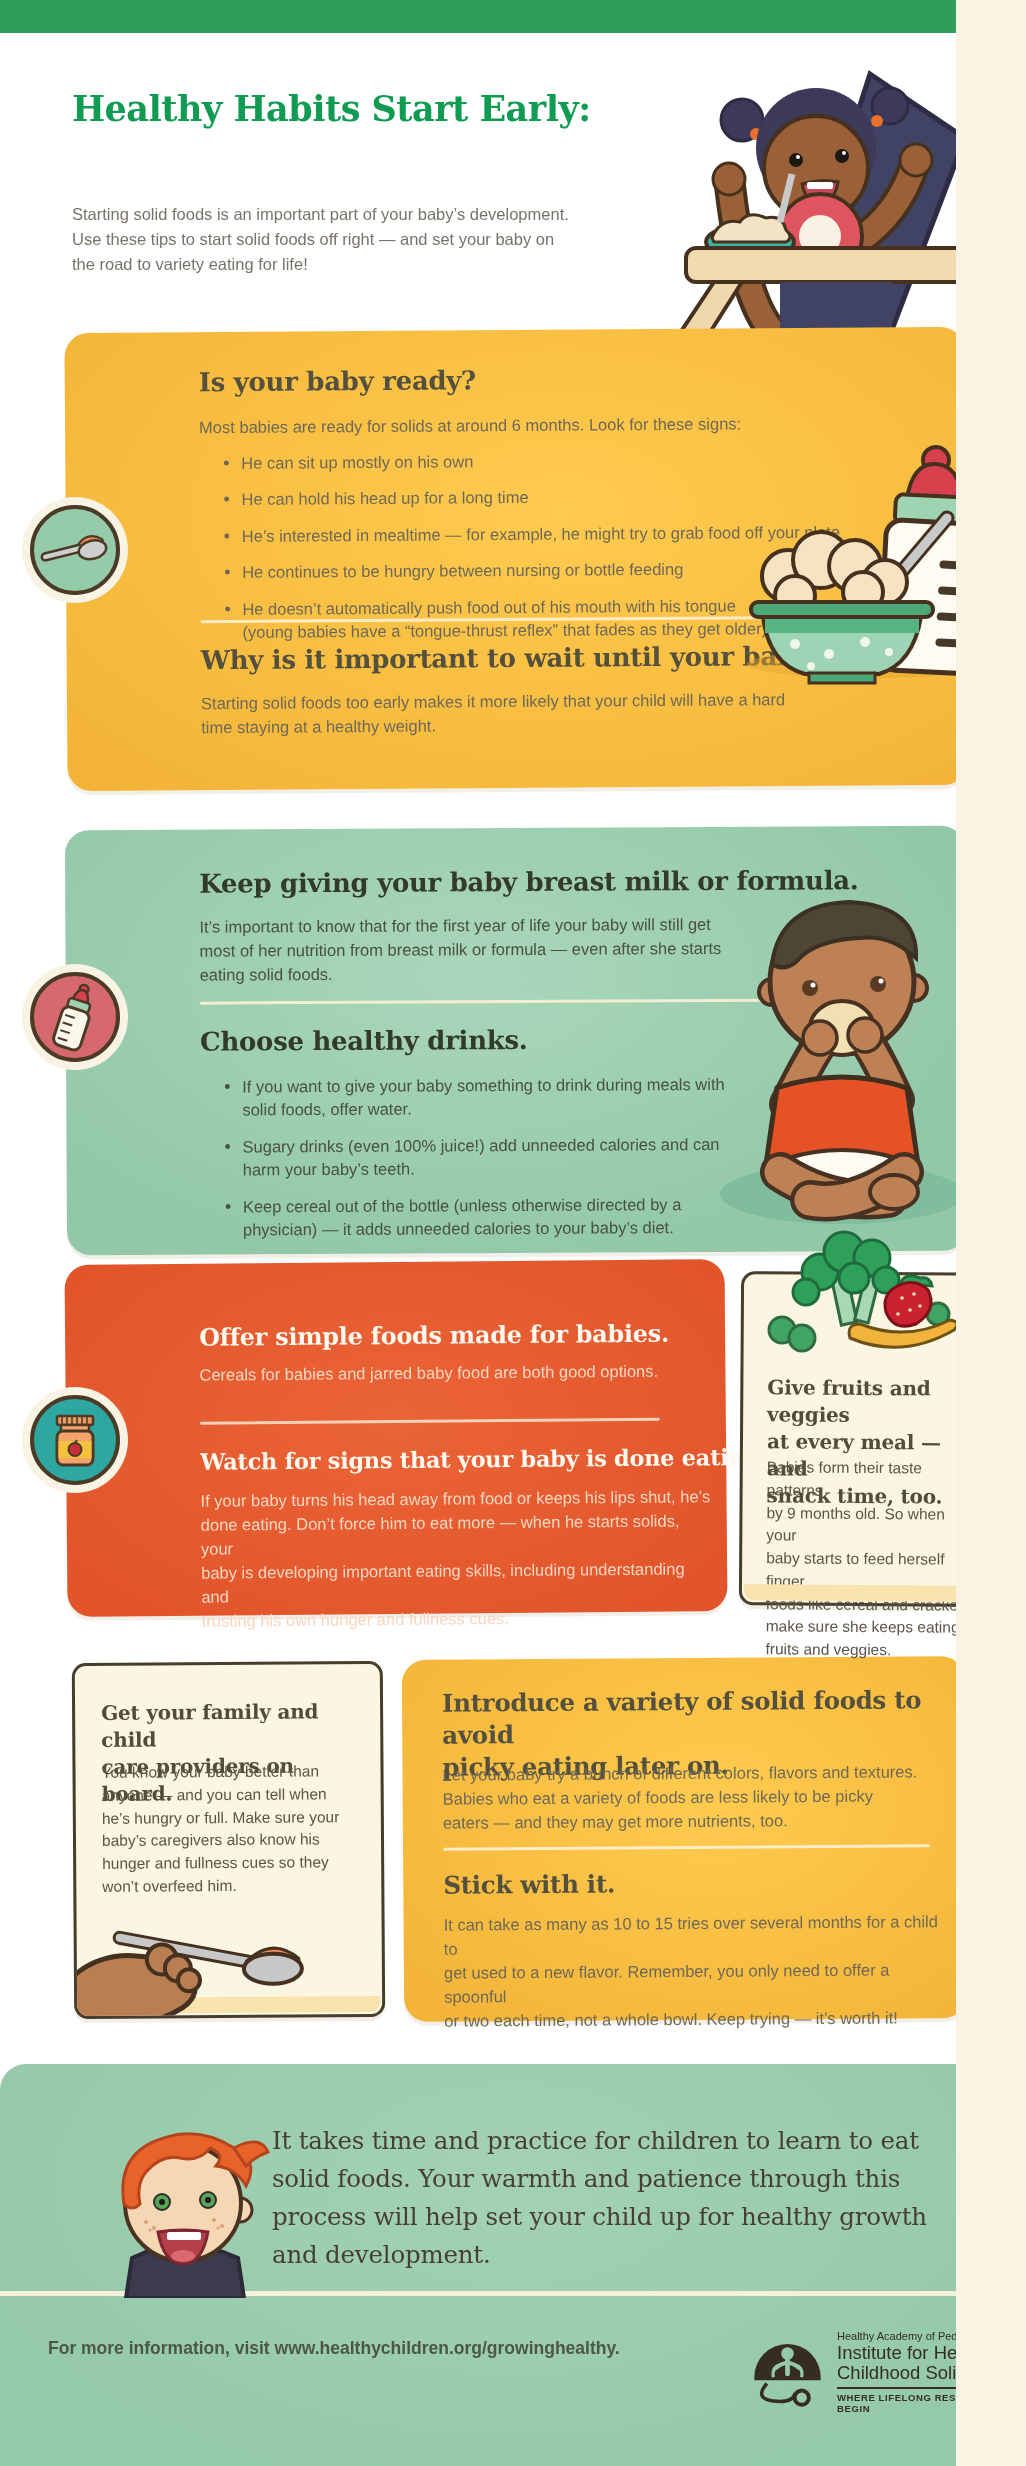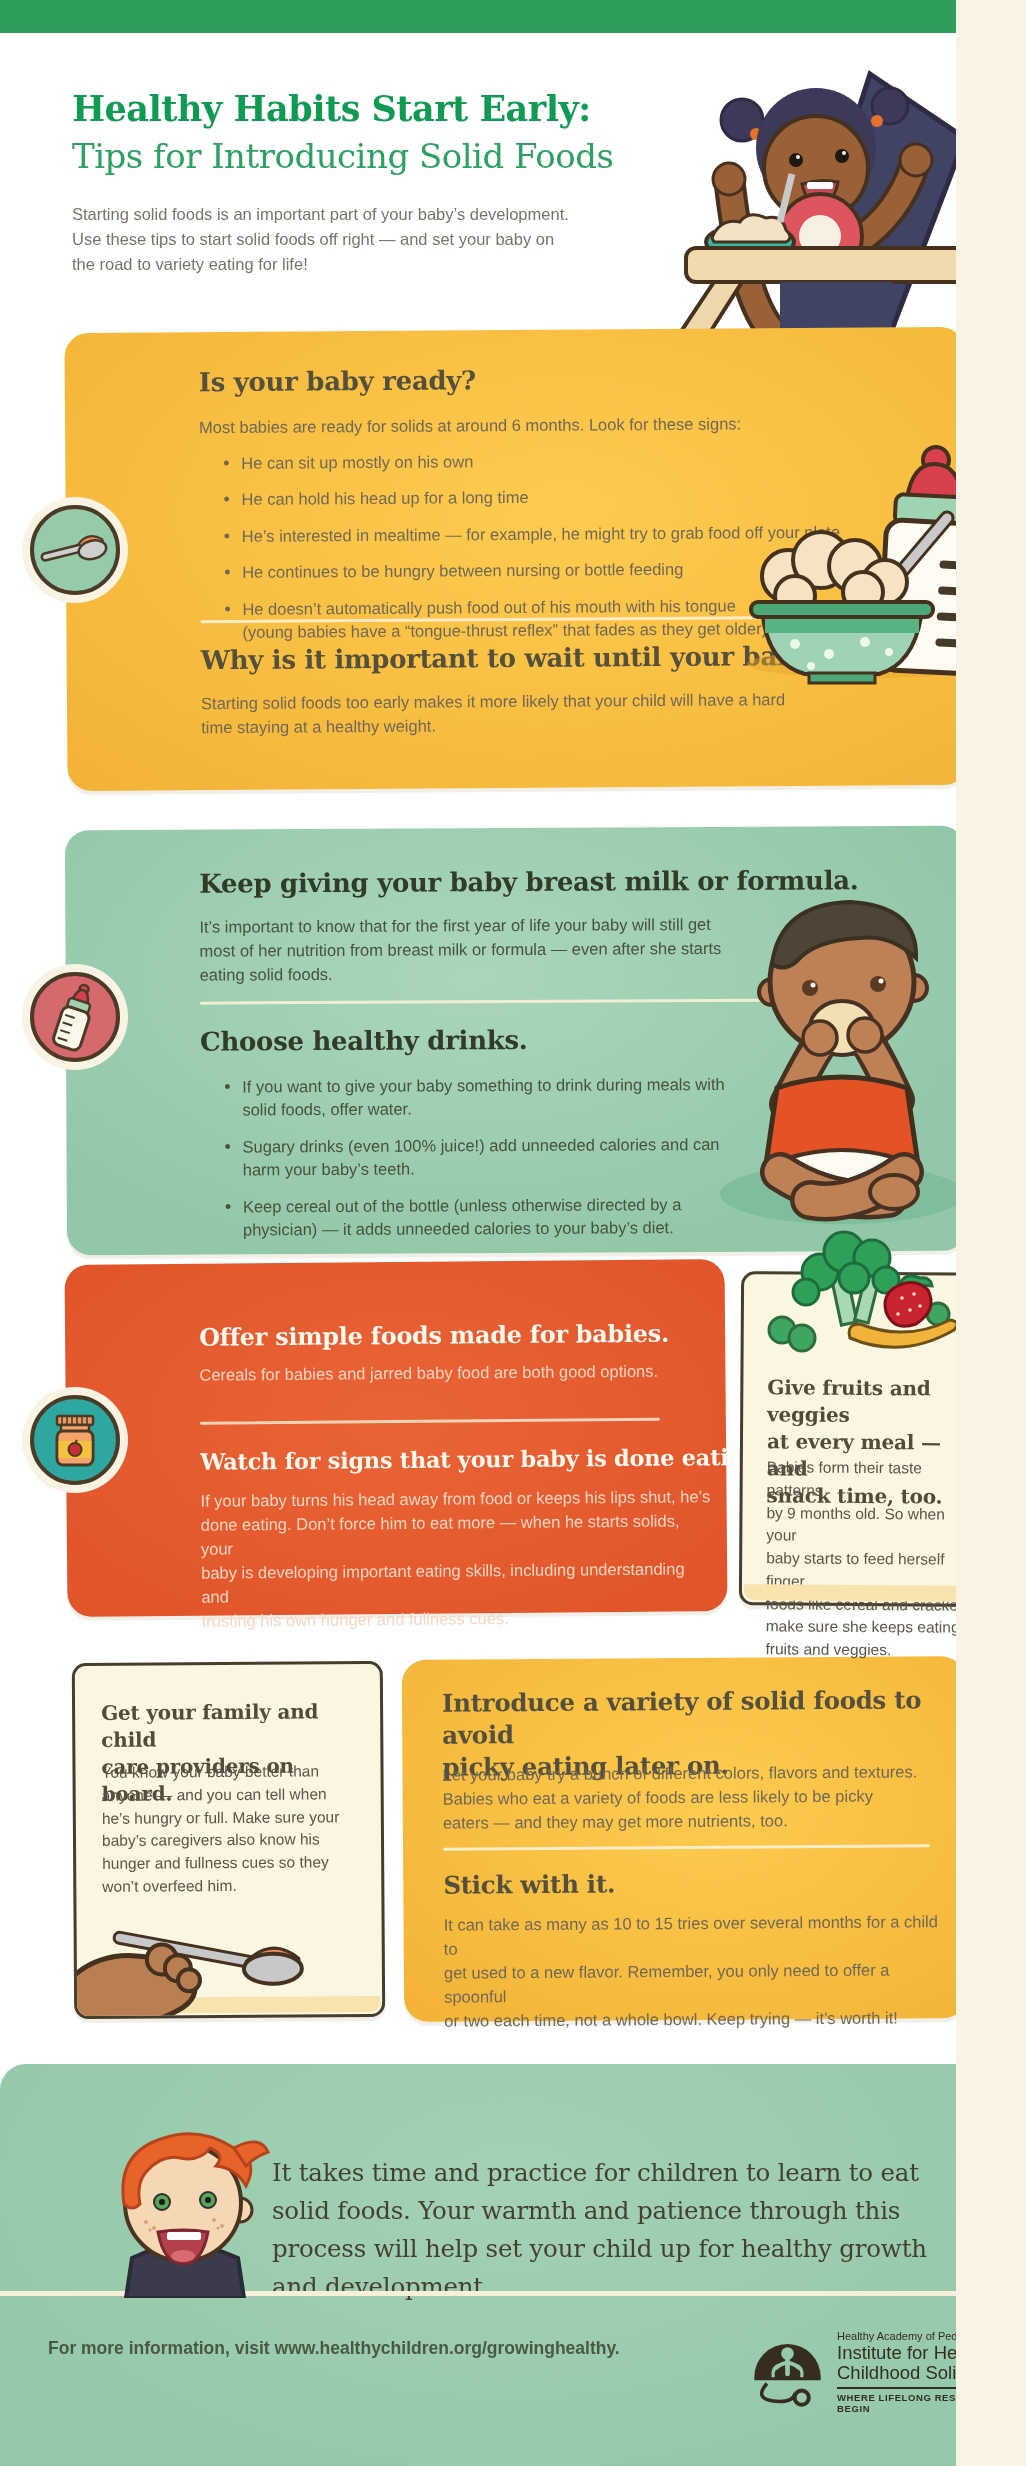--- a/index.html
+++ b/index.html
@@ -52,42 +52,41 @@
   .divider.on-orange{background:#F6E6CF;opacity:0.85;}
 
   .icon-circle{width:82px;height:82px;border-radius:50%;border:4px solid #4A3A26;
                box-shadow:0 0 0 8px #F8F3E2;z-index:6;}
 
   
   .green-band{left:0;top:2064px;width:1026px;height:402px;
               background:radial-gradient(ellipse at 50% 30%, #A3D1B4 0%, #94C9A9 80%);
               border-radius:26px 26px 0 0;}
   .closing-msg{left:272px;top:2122px;width:670px;font-family:"DejaVu Serif",serif;
-               font-size:24.5px;line-height:1.55;color:#473F31;white-space:pre-line;letter-spacing:-0.2px;margin-top:32px;}
+               font-size:24.5px;line-height:1.55;color:#473F31;white-space:pre-line;letter-spacing:-0.2px;}
   .band-divider{left:0;top:2291px;width:1026px;height:5px;background:#F6F0DB;z-index:2;}
   .footer-info{left:48px;top:2338px;font-size:17.5px;font-weight:bold;color:#4C5844;}
   .footer-credit{left:48px;top:2370px;font-size:14.5px;line-height:1.5;color:#68785F;white-space:pre-line;}
 
   
   .logo{left:748px;top:2330px;width:260px;display:flex;align-items:flex-start;z-index:3;}
   .logo-text{margin-left:10px;color:#362D20;}
   .logo-org{font-size:11px;margin-bottom:1px;}
   .logo-big{font-size:18.5px;line-height:1.08;}
   .logo-rule{height:2px;background:#362D20;margin:4px 0 3px 0;}
   .logo-tag{font-size:9.5px;font-weight:bold;letter-spacing:0.6px;}
 </style>
 </head>
 <body>
 
 <div id="canvas">
 
   <div class="abs topbar"></div>
 
   <div class="abs title1">Healthy Habits Start Early:</div>
-  <div class="abs title2">Tips for Introducing Solid Foods</div>
   <div class="abs intro pre">Starting solid foods is an important part of your baby’s development.
 Use these tips to start solid foods off right — and set your baby on
 the road to variety eating for life!</div>
 
   <svg class="abs" style="left:630px;top:46px;width:385px;height:302px;z-index:0;" viewBox="0 0 385 302">
     <polygon points="240,28 335,92 255,302 152,302" fill="#404363" stroke="#2E2C45" stroke-width="5"></polygon>
     <polygon points="330,84 354,78 372,302 344,302" fill="#EFD8AC" stroke="#45311D" stroke-width="4"></polygon>
     <circle cx="112" cy="74" r="21" fill="#3C3A58" stroke="#2E2C45" stroke-width="3"></circle>
     <circle cx="260" cy="60" r="18" fill="#3C3A58" stroke="#2E2C45" stroke-width="3"></circle>
     <circle cx="126" cy="88" r="6" fill="#E8702A"></circle>

